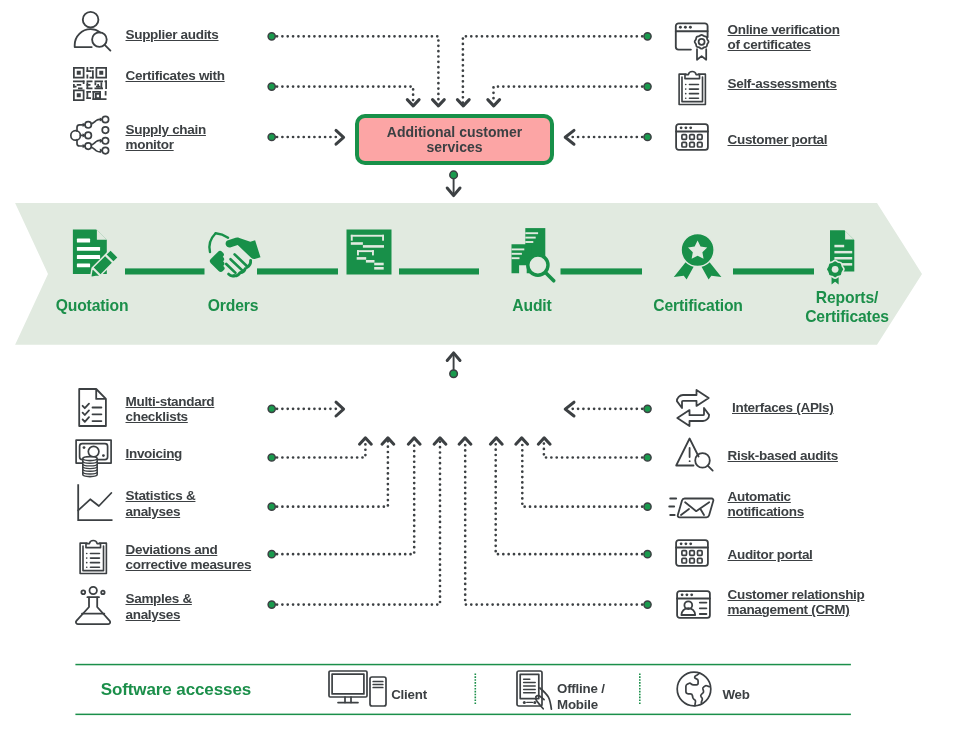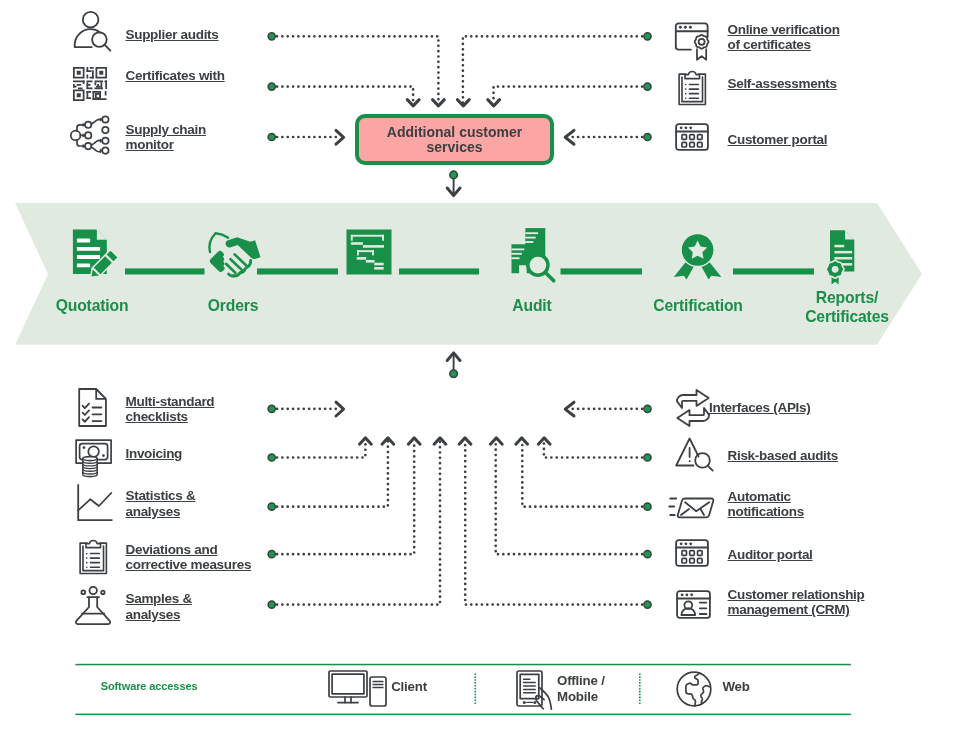--- a/index.html
+++ b/index.html
@@ -10,23 +10,23 @@
   .ico{position:absolute;display:block;}
   .lbl{position:absolute;font-weight:bold;font-size:13.5px;line-height:15.6px;
        color:#3c4043;white-space:pre;letter-spacing:-0.3px;text-decoration:underline;}
   .steplbl{position:absolute;font-weight:bold;font-size:15.7px;color:#1b8f4a;
            text-align:center;white-space:pre;line-height:18.9px;width:200px;letter-spacing:-0.15px;}
   .box{position:absolute;border:4.7px solid #189049;border-radius:10px;
        background:#fca5a5;box-sizing:border-box;display:flex;
        align-items:center;justify-content:center;}
   .boxtxt{font-weight:bold;font-size:14px;line-height:14.9px;color:#3c4043;
           text-align:center;white-space:pre;letter-spacing:0px;}
-  .ftitle{position:absolute;font-weight:bold;font-size:11px;color:#1b8f4a;white-space:pre;letter-spacing:-0.1px;}
+  .ftitle{position:absolute;font-weight:bold;font-size:17px;color:#1b8f4a;white-space:pre;letter-spacing:-0.1px;}
   .flbl{position:absolute;font-weight:bold;font-size:13.3px;line-height:16px;
-        color:#3c4043;white-space:pre;letter-spacing:-0.2px;}
+        color:#3c4043;white-space:pre;letter-spacing:-0.2px;margin-top:8px;}
   svg{overflow:visible;display:block;}
 </style>
 </head>
 <body>
 
 <div id="stage">
 
   <svg class="abs" width="960" height="146" style="left:0;top:202.8">
     <polygon points="15.1,0 877,0 922,70.9 877,141.8 15.1,141.8 48,70.9" fill="#e1eae0"></polygon>
   </svg>
@@ -379,21 +379,21 @@
   </svg>
   <div class="lbl" style="left:125.5px;top:591.4px">Samples &amp;
 analyses</div>
 
   <svg class="ico" style="left:676px;top:389px" width="34" height="38" viewBox="0 0 34 38">
     <g fill="none" stroke="#3c4043" stroke-width="1.8" stroke-linejoin="round" stroke-linecap="round">
       <path d="M0.9 12.1a6.1 6.1 0 0 1 6.1-6.1h13.5V0.9l12.2 8.0-12.2 8.0v-5.1H7.0a1.0 1.0 0 0 0-1.0 1.0v6.2z"></path>
       <path d="M33.1 25.9a6.1 6.1 0 0 1-6.1 6.1H13.5v5.1L1.3 29.1l12.2-8.0v5.1H27a1.0 1.0 0 0 0 1.0-1.0v-6.2z"></path>
     </g>
   </svg>
-  <div class="lbl" style="left:709px;top:400.3px">Interfaces (APIs)</div>
+  <div class="lbl" style="left:732px;top:400.3px">Interfaces (APIs)</div>
 
   <svg class="ico" style="left:675px;top:437px" width="39" height="36" viewBox="0 0 39 36">
     <g fill="none" stroke="#3c4043" stroke-width="1.8" stroke-linecap="round" stroke-linejoin="round">
       <path d="M18.5 28.5H1.2L14.6 1.5l9.0 18.0"></path>
       <path d="M14.6 11.0v9.0"></path>
       <path d="M14.6 24.2h.1"></path>
       <circle cx="27.5" cy="23.4" r="7.3"></circle>
       <path d="M32.7 28.6l5.0 5.0"></path>
     </g>
   </svg>

